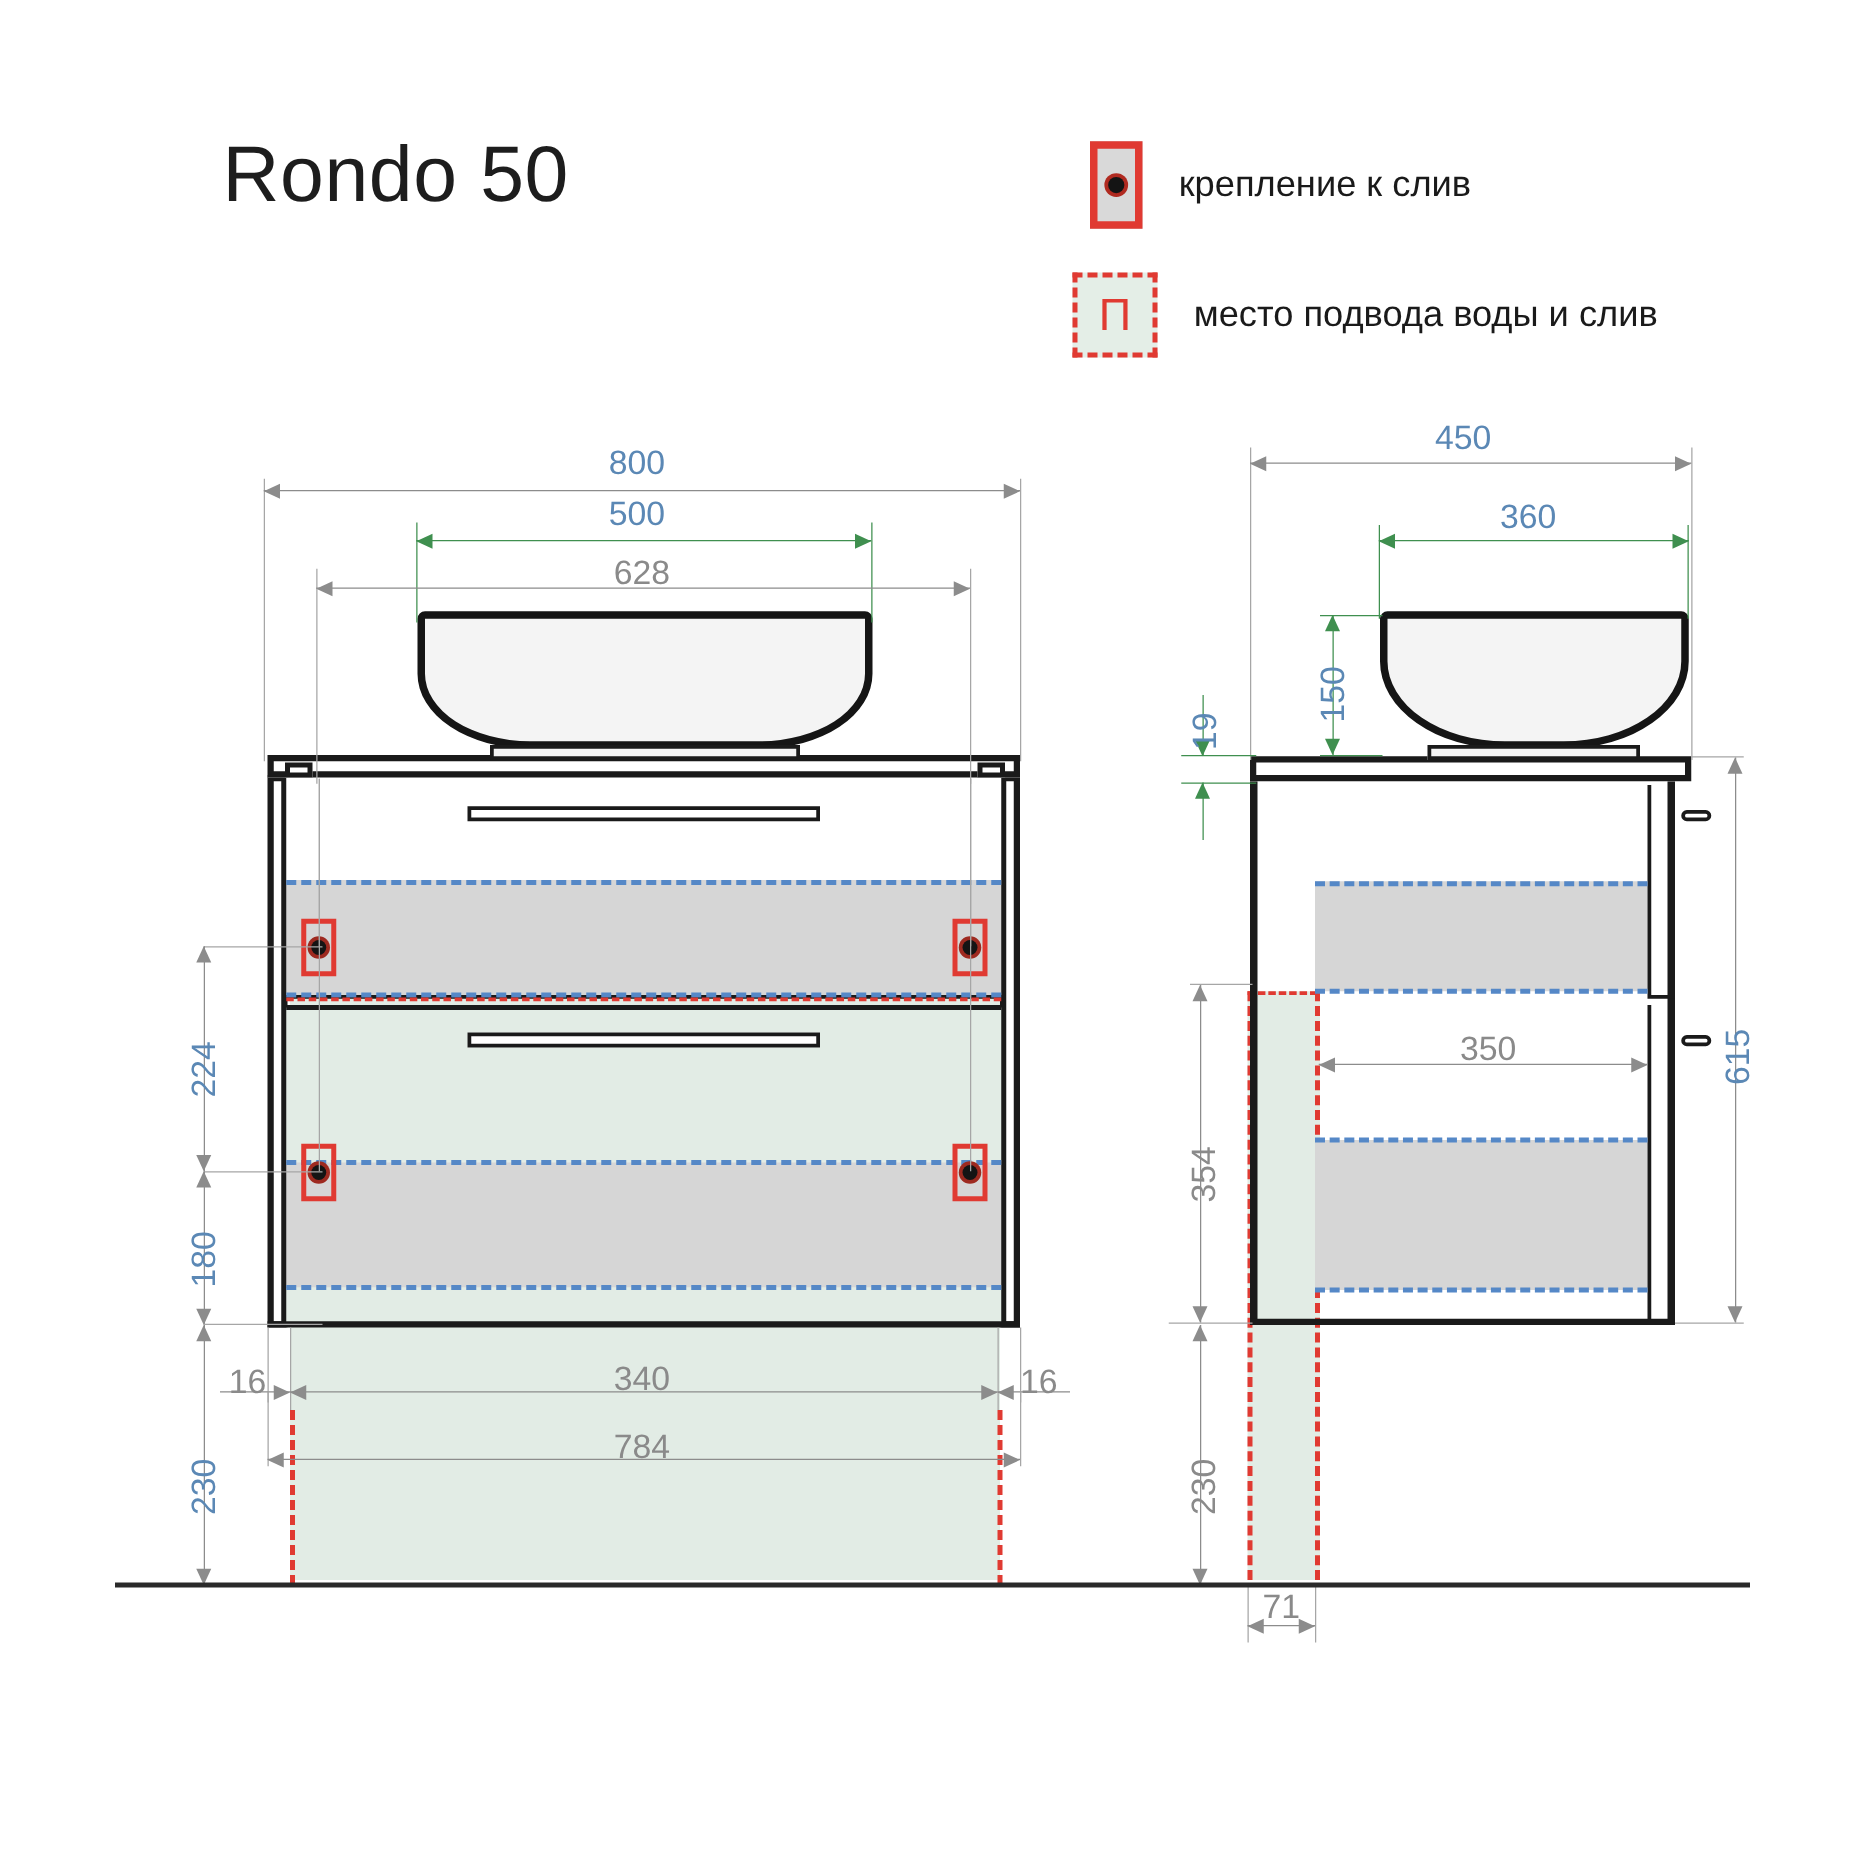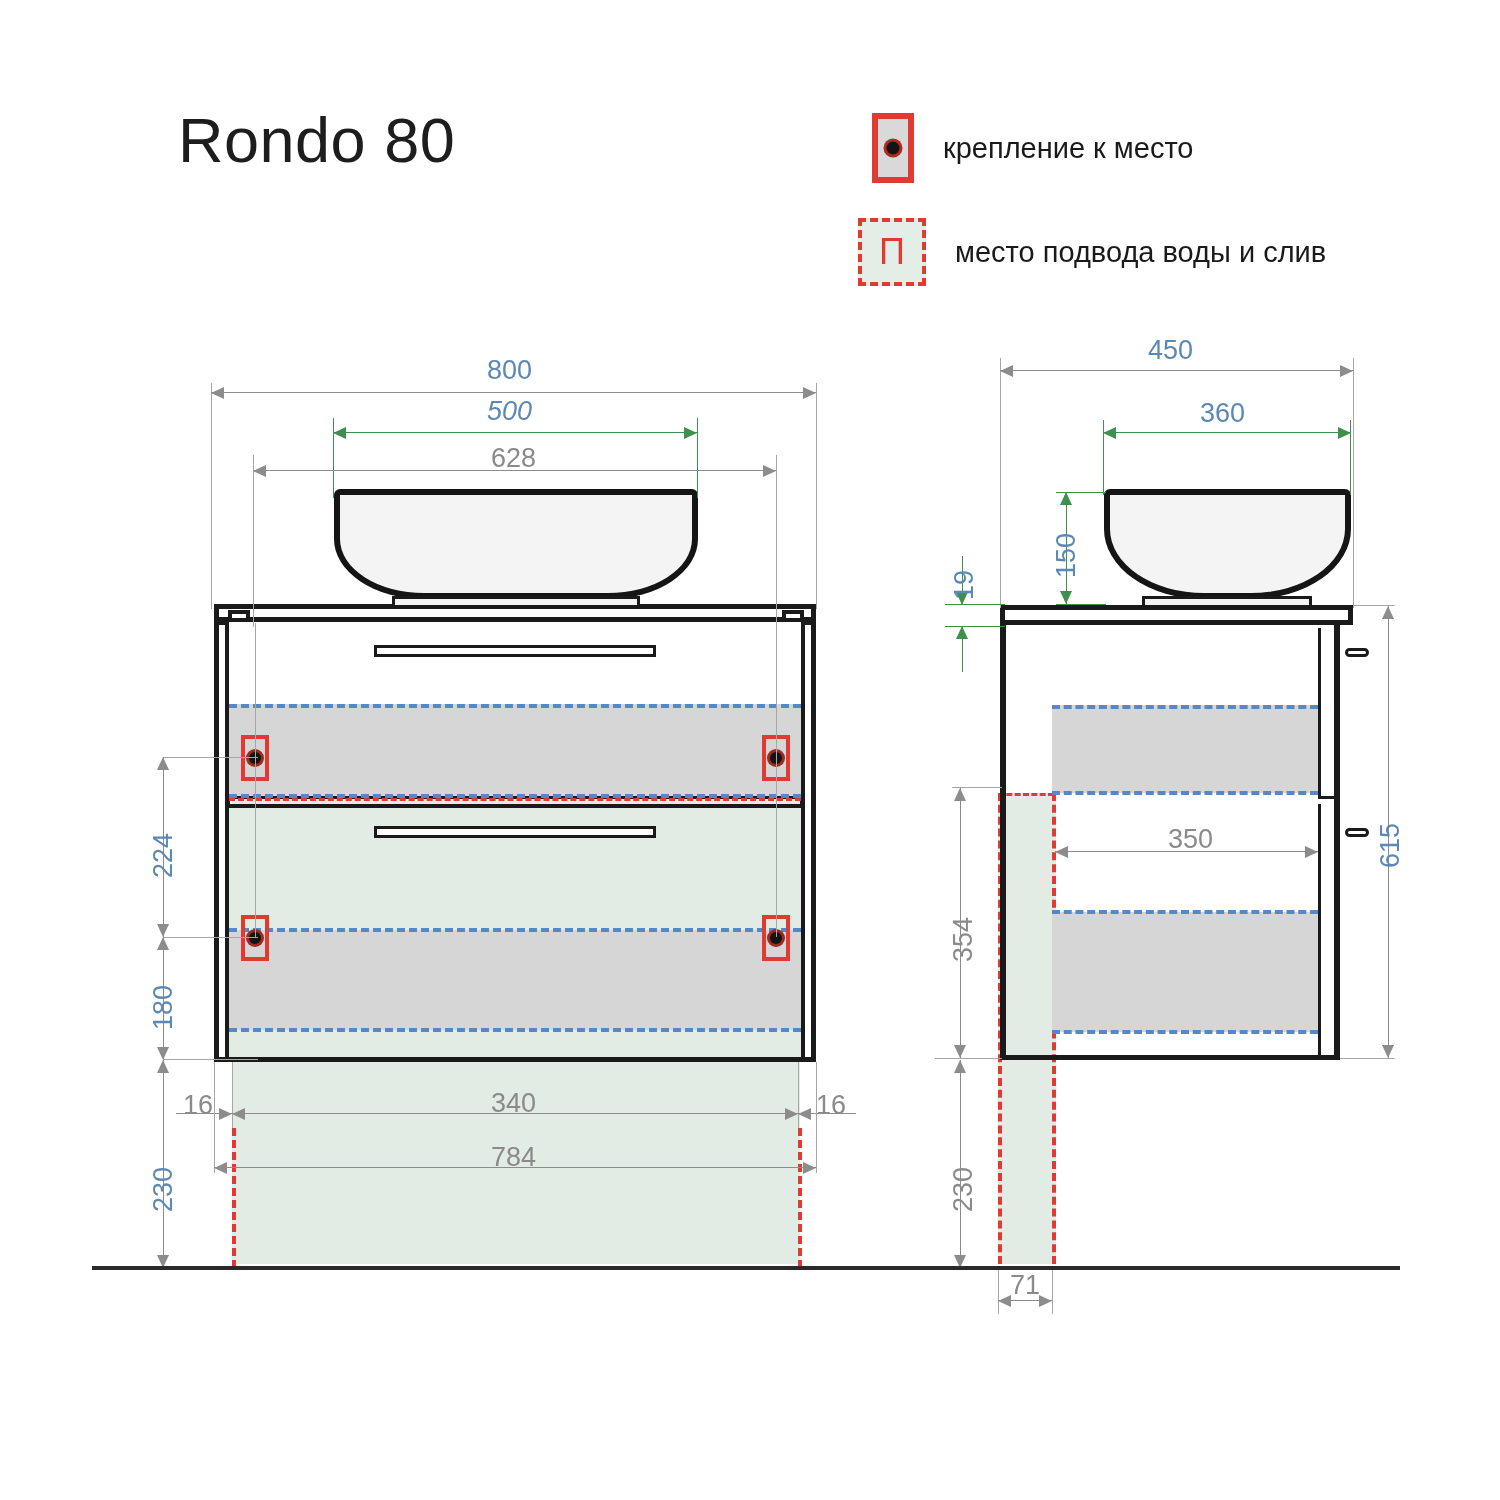--- a/index.html
+++ b/index.html
@@ -106,27 +106,27 @@
     position:absolute;background:#f4f4f4;border:6px solid #151515;box-sizing:border-box;
     border-radius:6px 6px 100px 100px / 6px 6px 70px 70px;
   }
   .knob{position:absolute;border:3px solid #1a1a1a;background:#fff;box-sizing:border-box;border-radius:6px;}
 </style>
 </head>
 <body>
 
 <div id="sheet">
 
-  <div class="title">Rondo 80</div>
+  <div class="title">Rondo 50</div>
 
   <div class="legend-row" style="left:872px;top:113px;">
     <div class="swatch-mount">
       <div class="dot"></div>
     </div>
-    <div class="legend-text">крепление к место</div>
+    <div class="legend-text">крепление к слив</div>
   </div>
 
   <div class="legend-row" style="left:858px;top:218px;">
     <div class="swatch-water">
       <div class="pi">П</div>
     </div>
     <div class="legend-text">место подвода воды и слив</div>
   </div>
 
   <div>
@@ -195,21 +195,21 @@
     <div class="dimline" style="left:211px;top:392px;width:605px;height:1px;"></div>
     <div class="ah ah-l" style="left:211px;top:387px;"></div>
     <div class="ah ah-r" style="left:803px;top:387px;"></div>
     <div class="dimtxt blue" style="left:487px;top:357px;">800</div>
 
     <div class="greenline" style="left:333px;top:418px;width:1px;height:80px;"></div>
     <div class="greenline" style="left:697px;top:418px;width:1px;height:80px;"></div>
     <div class="greenline" style="left:333px;top:432px;width:364px;height:1px;"></div>
     <div class="ah ah-l g" style="left:333px;top:427px;"></div>
     <div class="ah ah-r g" style="left:684px;top:427px;"></div>
-    <div class="dimtxt blue" style="left:487px;top:398px;font-style:italic;">500</div>
+    <div class="dimtxt blue" style="left:487px;top:398px;">500</div>
 
     <div class="extline" style="left:253px;top:455px;width:1px;height:172px;"></div>
     <div class="extline" style="left:776px;top:455px;width:1px;height:172px;"></div>
     <div class="dimline" style="left:253px;top:470px;width:523px;height:1px;"></div>
     <div class="ah ah-l" style="left:253px;top:465px;"></div>
     <div class="ah ah-r" style="left:763px;top:465px;"></div>
     <div class="dimtxt" style="left:491px;top:445px;">628</div>
 
     <div class="dimline" style="left:163px;top:757px;width:1px;height:180px;"></div>
     <div class="ah ah-u" style="left:157px;top:757px;"></div>

